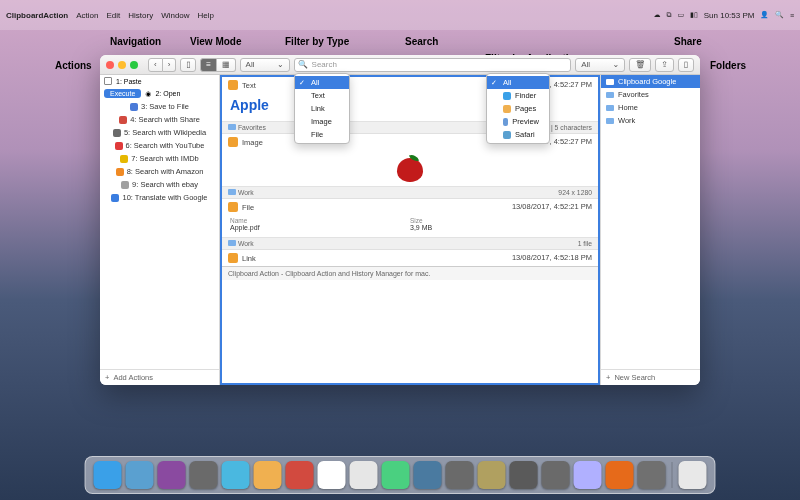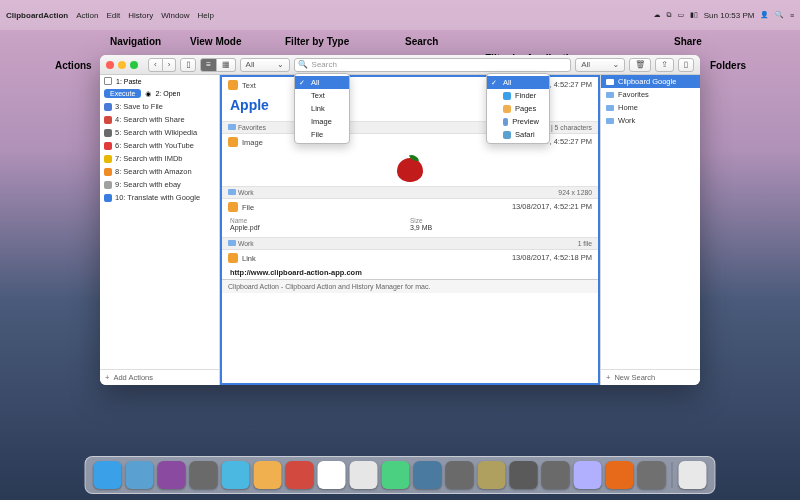--- a/index.html
+++ b/index.html
@@ -23,21 +23,21 @@
     .tb-seg .tb-btn { border-radius:0; }
     .tb-seg .tb-btn:first-child{border-radius:3px 0 0 3px}
     .tb-seg .tb-btn:last-child{border-radius:0 3px 3px 0;border-left:none}
     .tb-seg .tb-btn+.tb-btn{border-left:none}
     .tb-btn.active{background:#6e6e6e;color:#fff}
     .searchfield { flex:1; height:14px; background:#fff; border:1px solid #bbb; border-radius:3px; font-size:8px; display:flex; align-items:center; padding:0 4px; color:#999; gap:3px;}
     
     .body { flex:1; display:flex; min-height:0; }
     .actions-pane { width:120px; border-right:1px solid #d8d8d8; background:#fff; font-size:7.5px; display:flex; flex-direction:column; }
     .actions-list { flex:1; overflow:hidden; }
-    .action-row { display:flex; align-items:center; gap:3px; padding:2px 4px; color:#333; }
+    .action-row { display:flex; align-items:center; gap:3px; padding:2px 4px; color:#333;justify-content:center; }
     .action-row .ico { width:8px; height:8px; border-radius:2px; display:inline-block; }
     .exec-row { display:flex; align-items:center; gap:4px; padding:2px 4px; font-size:7px; }
     .exec-btn { background:#3b7ee0; color:#fff; border-radius:3px; padding:1px 6px; font-size:7px; }
     .pane-footer { border-top:1px solid #ddd; display:flex; align-items:center; gap:4px; padding:3px 5px; font-size:7.5px; color:#666; }
     .center-pane { flex:1; background:#fff; display:flex; flex-direction:column; min-height:0; border:2px solid #3b7ee0; }
     .card { border-bottom:1px solid #e0e0e0; display:flex; flex-direction:column; }
     .card-head { display:flex; justify-content:space-between; padding:3px 6px; font-size:7.5px; color:#444; }
     .card-head .left { display:flex; align-items:center; gap:4px; }
     .sq { width:10px; height:10px; border-radius:2px; }
     .bigtext { font-size:14px; font-weight:700; color:#1a5fd0; padding:4px 8px 8px; }
@@ -240,21 +240,20 @@
           </div>
       </div>
       <div class="card" style="border-bottom:none">
         <div class="card-head">
             <span class="left">
               <span class="sq" style="background:#f0a030"></span>
               <span>Link</span>
             </span>
             <span>13/08/2017, 4:52:18 PM</span>
           </div>
-        <div class="link-text">http://www.clipboard-action-app.com</div>
       </div>
       <div class="status">Clipboard Action - Clipboard Action and History Manager for mac.</div>
     </div>
 
     <div class="folders-pane">
       <div class="folder-list" id="folder-list">
           <div class="folder-row sel">
             <span class="fico"></span>
             <span>Clipboard Google</span>
           </div>

